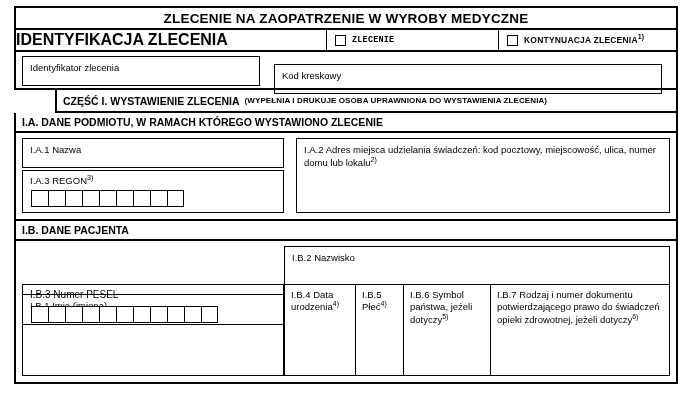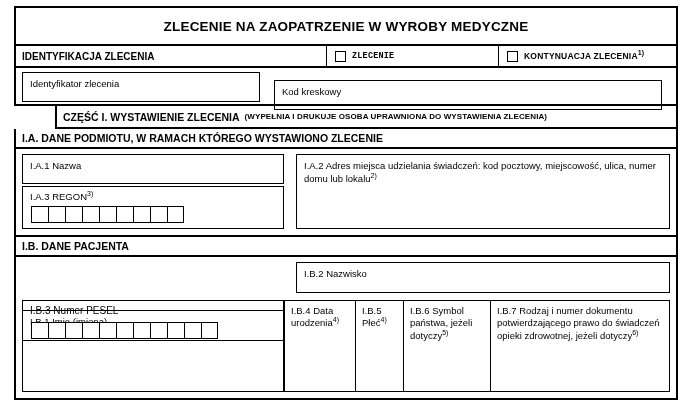--- a/index.html
+++ b/index.html
@@ -21,21 +21,21 @@
   .sheet {
     position: absolute;
     left: 14px;
     top: 6px;
     width: 664px;
   }
 
   
   .title-bar {
     border: 2px solid #000;
-    height: 40px;
+    height: 24px;
     display: flex;
     align-items: center;
     justify-content: center;
     box-sizing: border-box;
   }
   .title-bar .t {
     font-size: 13.5px;
     font-weight: bold;
     letter-spacing: 0.2px;
     white-space: nowrap;
@@ -49,23 +49,22 @@
   }
 
   
   .ident-head {
     height: 22px;
     display: flex;
     align-items: center;
     box-sizing: border-box;
   }
   .ident-head .lbl {
-    font-size: 10px;
-    font-weight: bold;
-    padding-left: 6px;
+    font-size: 16px;
+    font-weight: bold;
   }
   .ident-head .boxes {
     margin-left: auto;
     display: flex;
     height: 100%;
   }
   .cb-cell {
     display: flex;
     align-items: center;
     box-sizing: border-box;
@@ -189,21 +188,21 @@
   
   .ib-body {
     box-sizing: border-box;
     padding: 5px 6px 6px 6px;
   }
   .ib-top {
     display: flex;
     height: 38px;
   }
   .ib-imie { width: 262px; height: 31px; margin-top: 48px; }
-  .ib-nazw { flex: 1; margin-left: 12px; height: 31px; }
+  .ib-nazw { flex: 1; height: 39px; }
 
   .ib-bottom {
     display: flex;
     height: 92px;
   }
   .pesel-cell {
     width: 262px;
     border: 1.3px solid #000;
     box-sizing: border-box;
     padding: 4px 0 0 7px;

